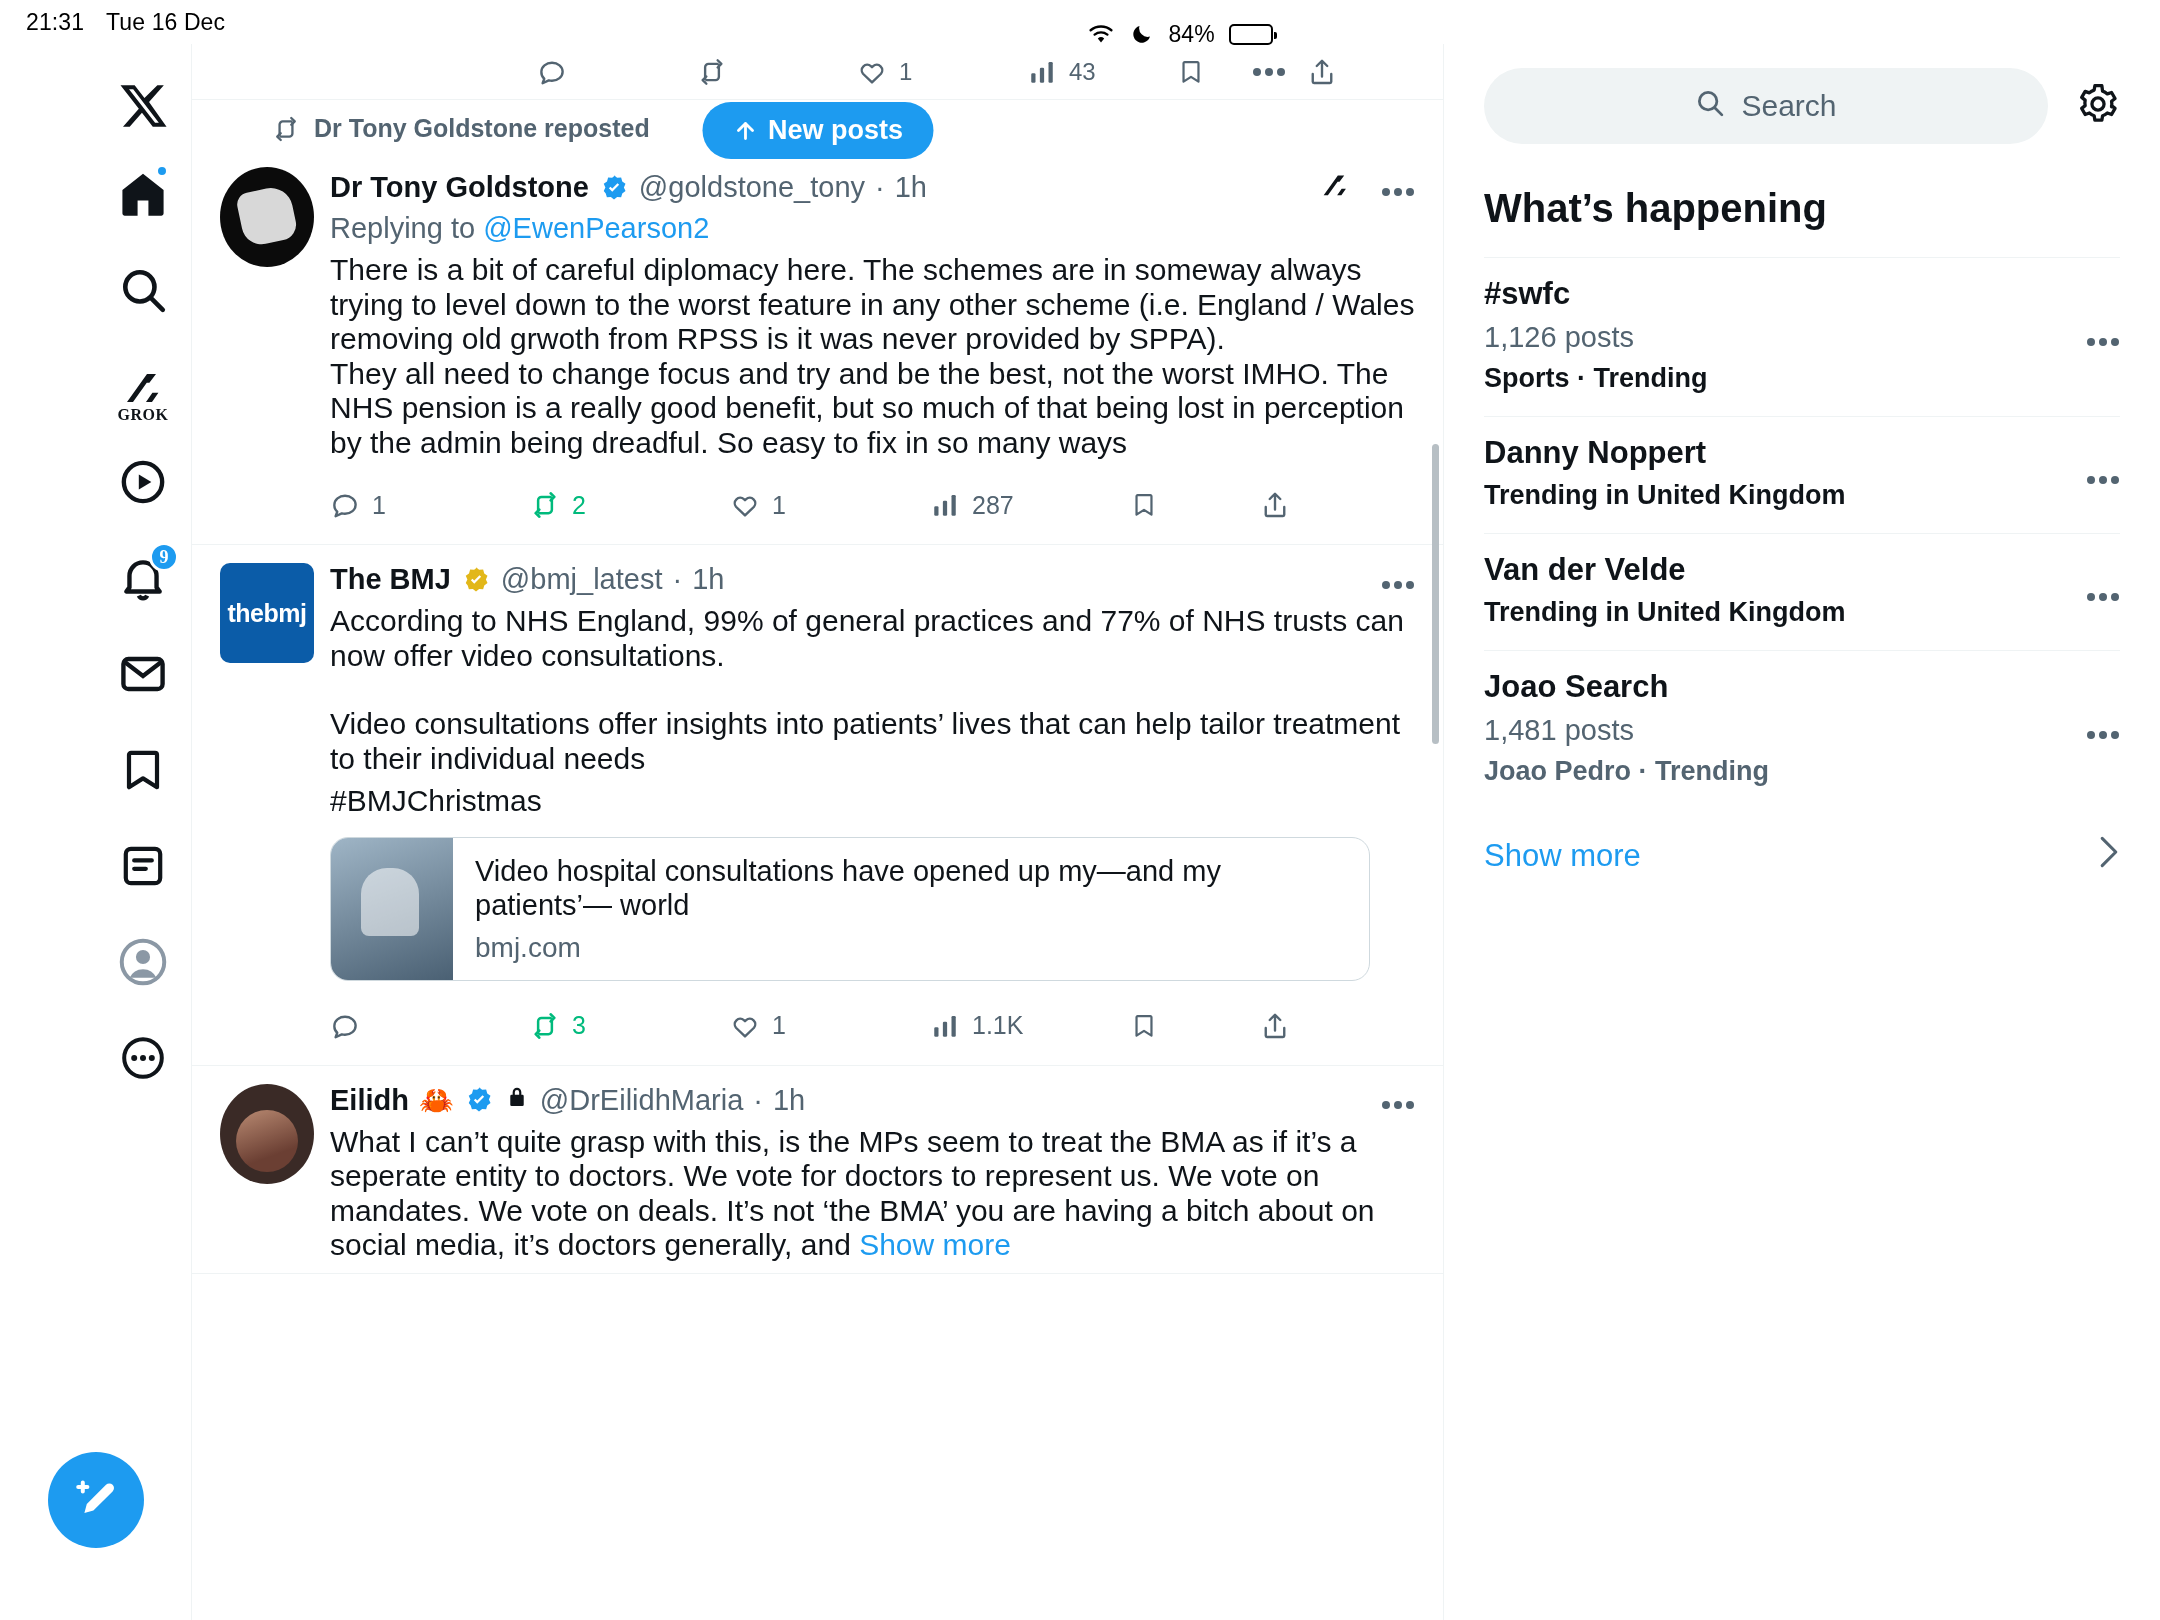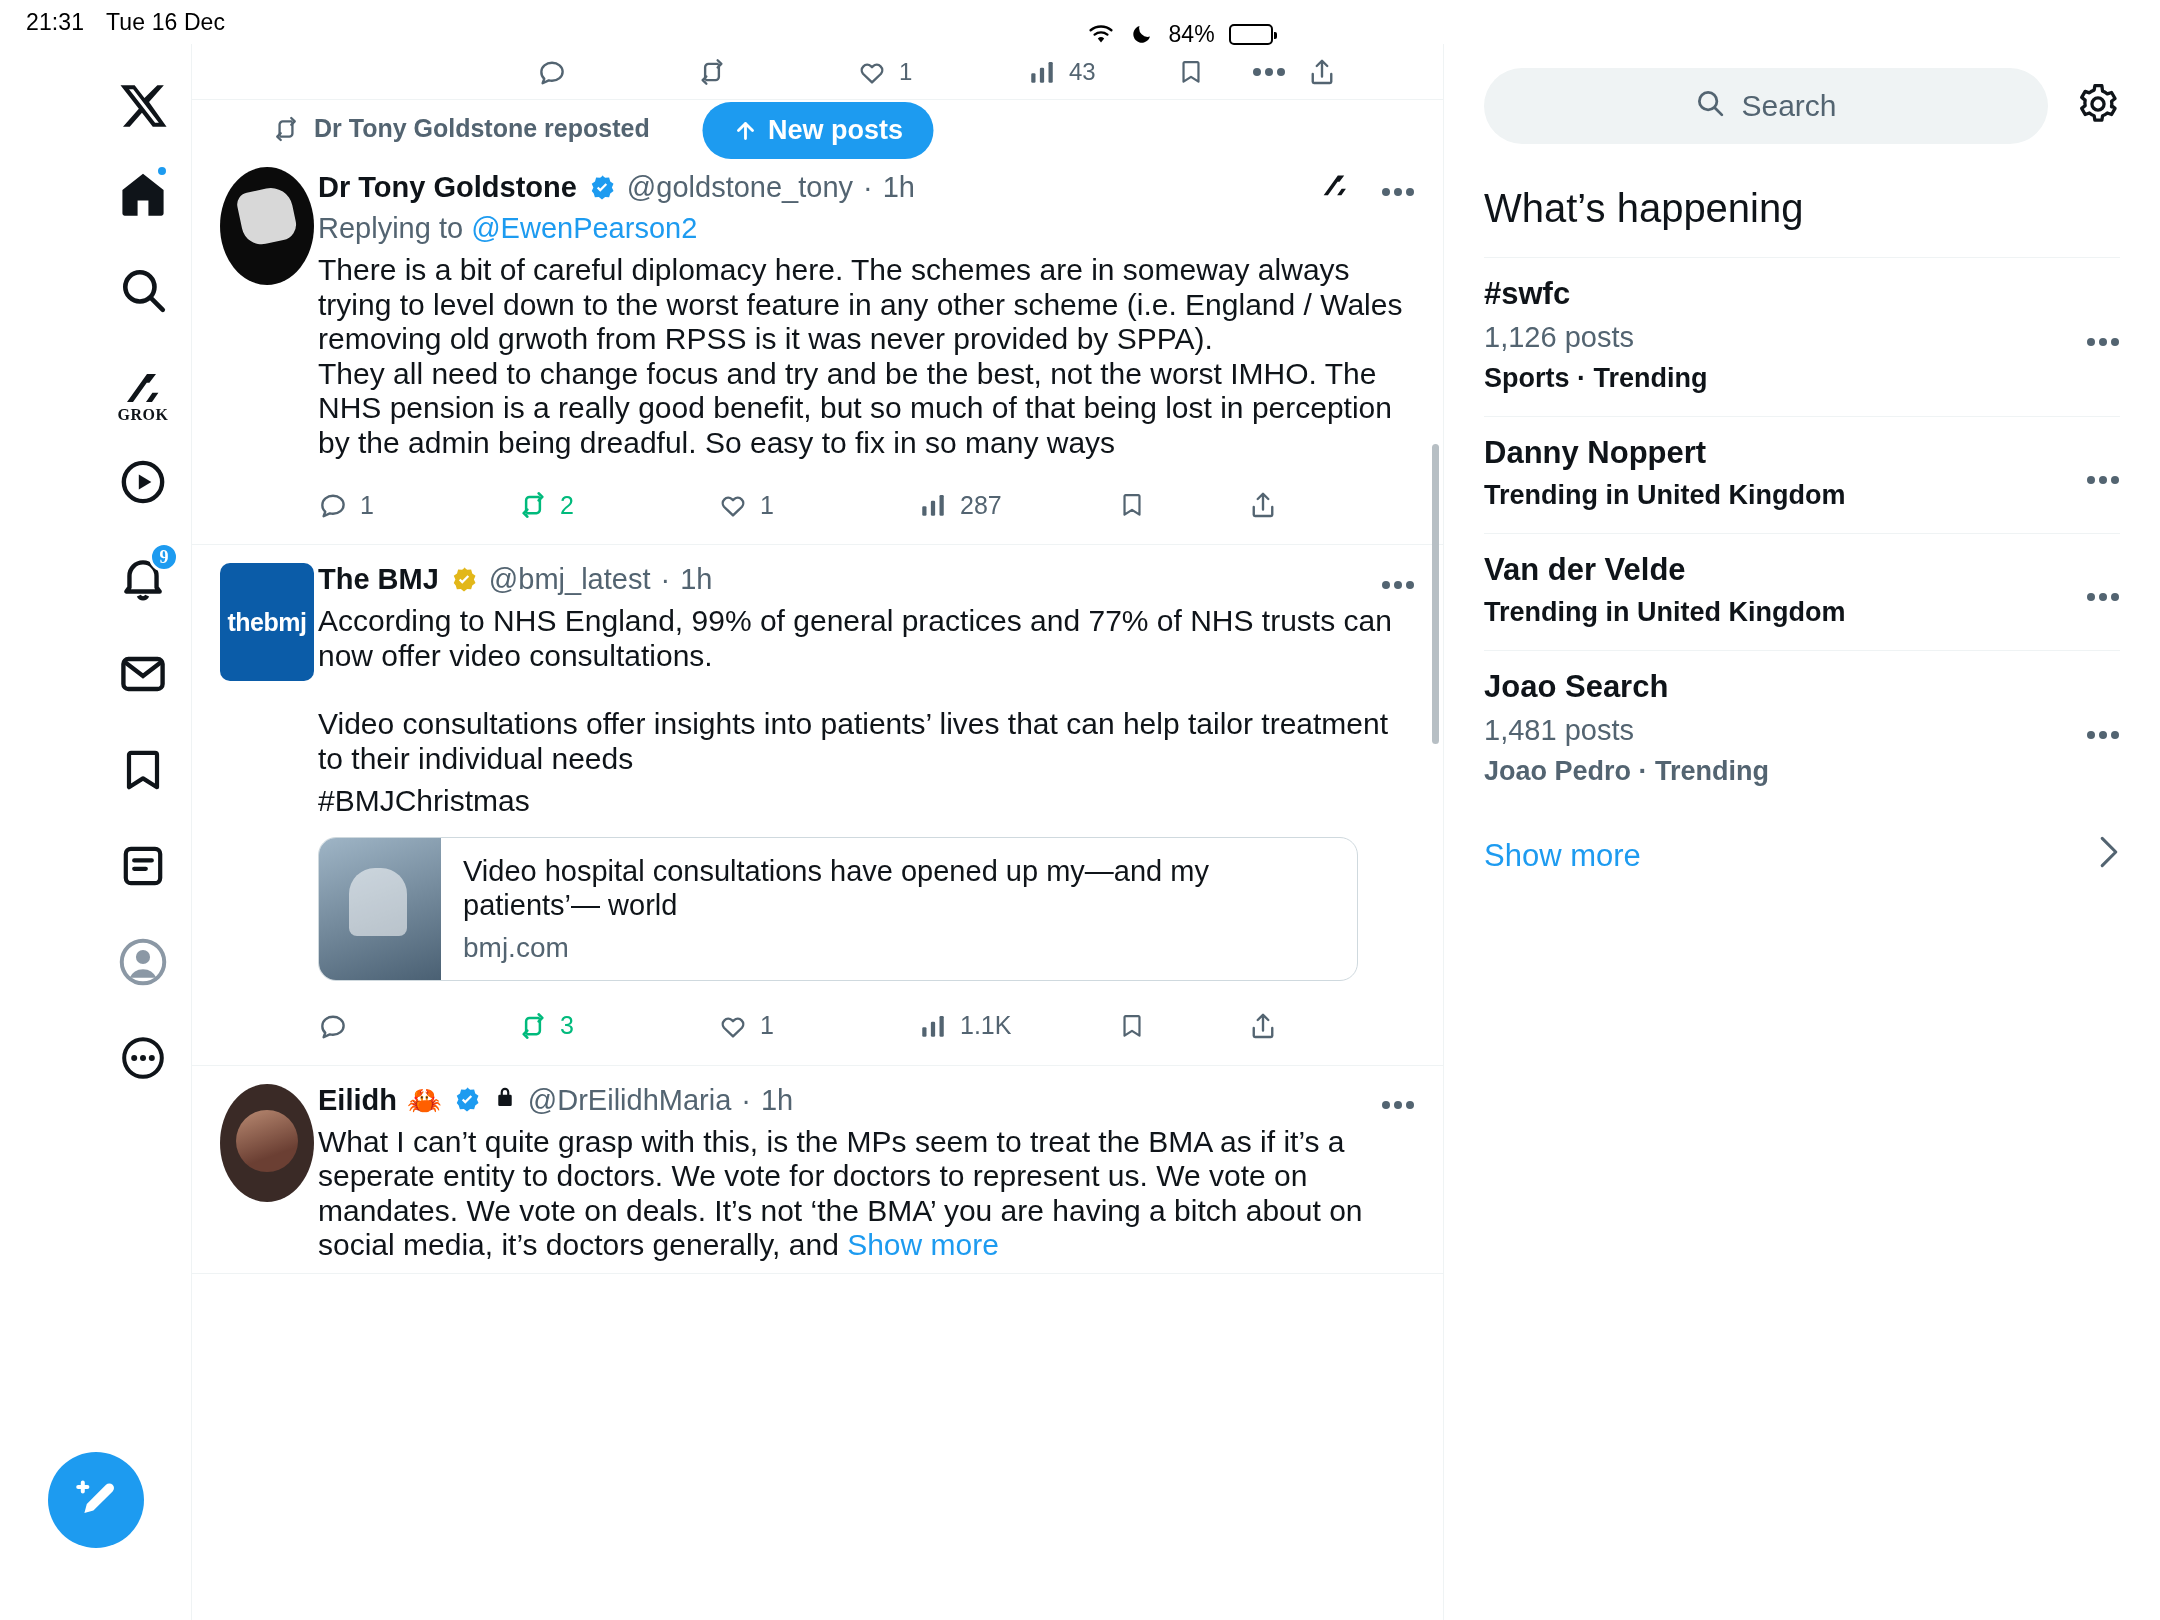--- a/index.html
+++ b/index.html
@@ -169,24 +169,24 @@
   .repost-line {
     display: flex;
     align-items: center;
     gap: 14px;
     color: #536471;
     font-size: 25px;
     font-weight: 700;
     padding: 14px 28px 6px 80px;
   }
   .avatar {
-    width: 94px; height: 118px;
+    width: 94px; height: 100px;
     border-radius: 50%;
     flex: 0 0 94px;
-    margin-right: 4px;
+    margin-right: 16px;
     overflow: hidden;
     background: #cfd9de;
     position: relative;
   }
   .av-goldstone { background: #0b0b0b; }
   .av-goldstone:after {
     content: "";
     position: absolute; left: 20px; top: 22px;
     width: 54px; height: 54px;
     background: #d8d8d8;
@@ -295,21 +295,21 @@
     border-radius: 38px;
     background: #eff3f4;
     display: flex; align-items: center; justify-content: center;
     gap: 16px;
     color: #536471;
     font-size: 30px;
   }
   .gear { color: #0f1419; }
   .whats-title {
     font-size: 40px;
-    font-weight: 400;
+    font-weight: 700;
     color: #0f1419;
     margin: 42px 0 26px 0;
   }
   .trend {
     position: relative;
     padding: 18px 0 22px 0;
     border-top: 1px solid #eff3f4;
   }
   .trend:first-of-type { border-top: none; padding-top: 0; }
   .trend-name { font-size: 31px; font-weight: 700; color: #0f1419; }

